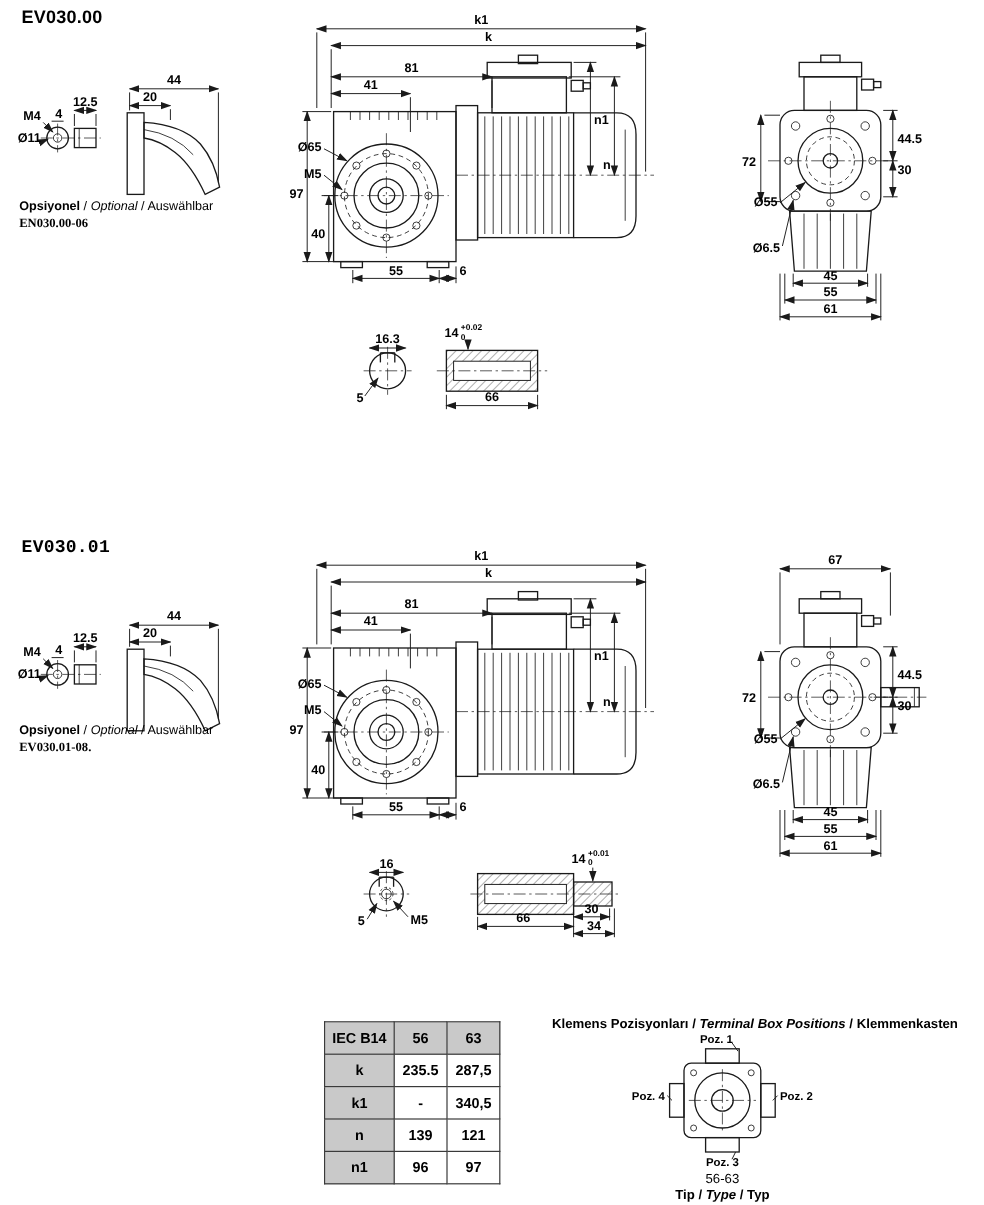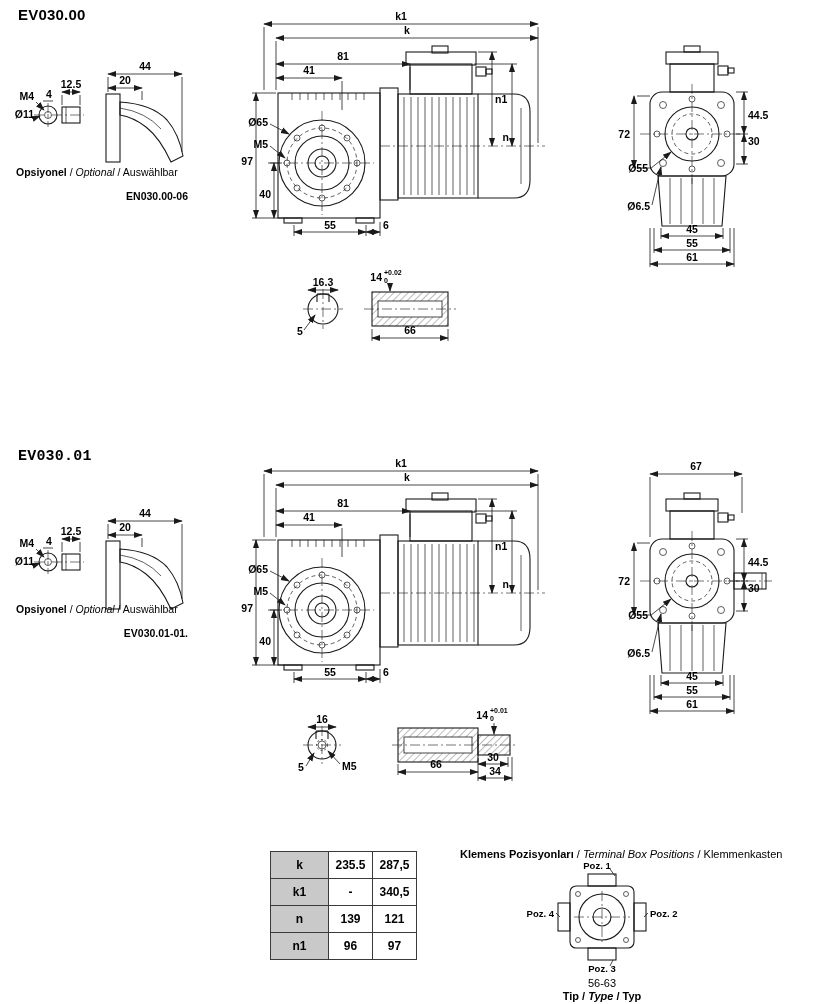--- a/index.html
+++ b/index.html
@@ -2,21 +2,21 @@
 <html><head>
 <meta charset="utf-8">
 <style>
   * { margin:0; padding:0; box-sizing:border-box; }
   html,body { width:820px; height:1004px; overflow:hidden; }
   body { background:#fff; font-family:"Liberation Sans",sans-serif; color:#000; position:relative; }
   .page { position:absolute; left:0; top:0; width:820px; height:1004px; background:#fff; }
   .abs { position:absolute; }
   .sec-title { font-size:15px; font-weight:bold; letter-spacing:0.2px;text-align:center; }
   .opt { font-size:10.5px; width:172px; line-height:13px; }
-  .opt .code { font-weight:bold; text-align:right; margin-top:11px; }
+  .opt .code { font-weight:bold; text-align:left; margin-top:1px;font-family:Liberation Serif, serif; }
   .sep { white-space:pre; }
   svg.art { position:absolute; left:0; top:0; }
   .ln  { fill:none; stroke:#1a1a1a; stroke-width:1.1; }
   .thin{ stroke-width:0.7; }
   .hat { fill:url(#hatch); }
   .wb  { fill:#ffffff; stroke:#1a1a1a; stroke-width:0.8; }
   .cl  { fill:none; stroke:#1a1a1a; stroke-width:0.6; stroke-dasharray:10 3 2 3; }
   .dim { fill:none; stroke:#1a1a1a; stroke-width:0.8; }
   .dl  { marker-start:url(#aE); marker-end:url(#aE); }
   .ld  { marker-end:url(#aE); }
@@ -366,25 +366,30 @@
 <div class="abs sec-title" style="left:18px; top:6px;">EV030.00</div>
 <div class="abs sec-title" style="left:18px; top:448px;font-family:Liberation Mono, monospace;">EV030.01</div>
 
 <div class="abs opt" style="left:16px; top:166px;">
   <div><b>Opsiyonel</b><span class="sep"> / </span><i>Optional</i><span class="sep"> / </span><span>Auswählbar</span></div>
   <div class="code">EN030.00-06</div>
 </div>
 
 <div class="abs opt" style="left:16px; top:603px;">
   <div><b>Opsiyonel</b><span class="sep"> / </span><i>Optional</i><span class="sep"> / </span><span>Auswählbar</span></div>
-  <div class="code">EV030.01-01.</div>
+  <div class="code">EV030.01-08.</div>
 </div>
 
 <table class="spec">
   <tbody>
+        <tr>
+    <th class="c0 shade">IEC B14</th>
+    <th class="shade">56</th>
+    <th class="shade">63</th>
+  </tr>
   <tr>
     <td class="c0 shade">k</td>
     <td>235.5</td>
     <td>287,5</td>
   </tr>
   <tr>
     <td class="c0 shade">k1</td>
     <td>-</td>
     <td>340,5</td>
   </tr>
@@ -394,18 +399,18 @@
     <td>121</td>
   </tr>
   <tr>
     <td class="c0 shade">n1</td>
     <td>96</td>
     <td>97</td>
   </tr>
 </tbody>
     </table>
 
-<div class="abs kh" style="left:460px; top:848px;"><b>Klemens Pozisyonları</b><span class="sep"> / </span><i>Terminal Box Positions</i><span class="sep"> / </span><span>Klemmenkasten</span></div>
+<div class="abs kh" style="left:460px; top:848px;font-weight:bold;"><b>Klemens Pozisyonları</b><span class="sep"> / </span><i>Terminal Box Positions</i><span class="sep"> / </span><span>Klemmenkasten</span></div>
 
 <div class="abs tb-size" style="left:540px; top:977px;">56-63</div>
 <div class="abs tb-type" style="left:540px; top:990px;font-weight:bold;"><b>Tip</b><span class="sep"> / </span><i>Type</i><span class="sep"> / </span><span>Typ</span></div>
 
 </div>
 
 </body></html>

